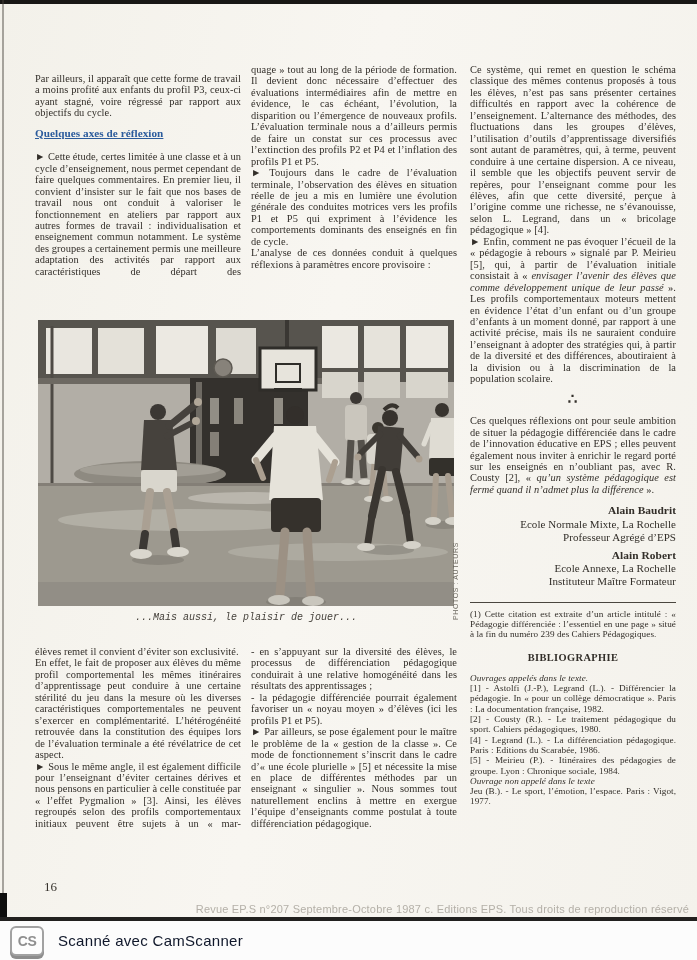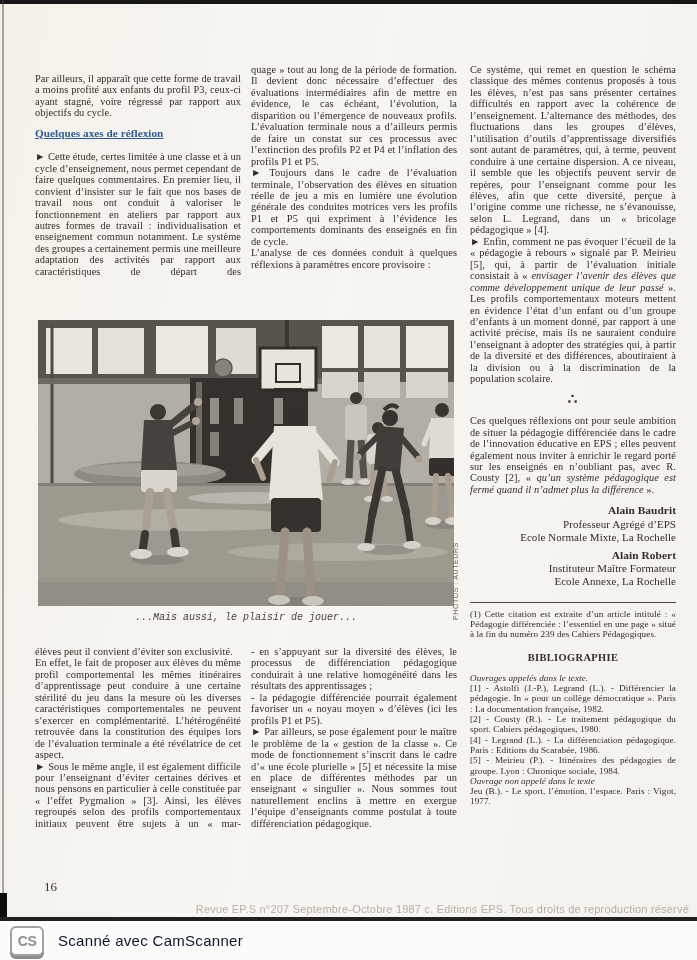--- a/index.html
+++ b/index.html
@@ -75,25 +75,25 @@
   </div>
 
   <div class="col col-right">
     <p>Ce système, qui remet en question le schéma classique des mêmes contenus proposés à tous les élèves, n’est pas sans présenter certaines difficultés en rapport avec la cohérence de l’enseignement. L’alternance des méthodes, des fluctuations dans les groupes d’élèves, l’utilisation d’outils d’apprentissage diversifiés sont autant de paramètres, qui, à terme, peuvent conduire à une certaine dispersion. A ce niveau, il semble que les objectifs peuvent servir de repères, pour l’enseignant comme pour les élèves, afin que cette diversité, perçue à l’origine comme une richesse, ne s’évanouisse, selon L. Legrand, dans un « bricolage pédagogique » [4].</p>
     <p><span>► Enfin, comment ne pas évoquer l’écueil de la « pédagogie à rebours » signalé par P. Meirieu [5], qui, à partir de l’évaluation initiale consistait à « </span><span style="font-style: italic;">envisager l’avenir des élèves que comme développement unique de leur passé</span><span> ». Les profils comportementaux moteurs mettent en évidence l’état d’un enfant ou d’un groupe d’enfants à un moment donné, par rapport à une activité précise, mais ils ne sauraient conduire l’enseignant à adopter des stratégies qui, à partir de la diversité et des différences, aboutiraient à la division ou à la discrimination de la population scolaire.</span></p>
     <p class="ornament">∴</p>
     <p><span>Ces quelques réflexions ont pour seule ambition de situer la pédagogie différenciée dans le cadre de l’innovation éducative en EPS ; elles peuvent également nous inviter à enrichir le regard porté sur les enseignés en n’oubliant pas, avec R. Cousty [2], « </span><span style="font-style: italic;">qu’un système pédagogique est fermé quand il n’admet plus la différence</span><span> ».</span></p>
 
     <div class="authors">
       <p class="author-name">Alain Baudrit</p>
+      <p>Ecole Normale Mixte, La Rochelle</p>
       <p>Professeur Agrégé d’EPS</p>
-      <p>Ecole Normale Mixte, La Rochelle</p>
       <p class="author-name">Alain Robert</p>
+      <p>Ecole Annexe, La Rochelle</p>
       <p>Instituteur Maître Formateur</p>
-      <p>Ecole Annexe, La Rochelle</p>
     </div>
 
     <hr class="footnote-rule">
     <p class="small">(1) Cette citation est extraite d’un article intitulé : « Pédagogie différenciée : l’essentiel en une page » situé à la fin du numéro 239 des Cahiers Pédagogiques.</p>
 
     <p class="biblio-heading">BIBLIOGRAPHIE</p>
     <p class="small italic">Ouvrages appelés dans le texte.</p>
     <p class="small">[1] - Astolfi (J.-P.), Legrand (L.). - Différencier la pédagogie. In « pour un collège démocratique ». Paris : La documentation française, 1982.</p>
     <p class="small">[2] - Cousty (R.). - Le traitement pédagogique du sport. Cahiers pédagogiques, 1980.</p>
     <p class="small">[4] - Legrand (L.). - La différenciation pédagogique. Paris : Editions du Scarabée, 1986.</p>
@@ -230,21 +230,21 @@
         <line x1="410" y1="156" x2="414" y2="196" stroke="#a89d8f" stroke-width="6" stroke-linecap="round"></line>
         <ellipse cx="395" cy="201" rx="8" ry="4" fill="#d5d2c9"></ellipse>
         <ellipse cx="415" cy="201" rx="8" ry="4" fill="#d5d2c9"></ellipse>
       </g>
     </svg>
   </div>
   <div class="photo-caption">...Mais aussi, le plaisir de jouer...</div>
   <div class="photo-credit">PHOTOS : AUTEURS</div>
 
   <div class="col col-left-bot">
-    <p>élèves peut il convient d’éviter son exclusivité.</p>
+    <p>élèves remet il convient d’éviter son exclusivité.</p>
     <p>En effet, le fait de proposer aux élèves du même profil comportemental les mêmes itinéraires d’apprentissage peut conduire à une certaine stérilité du jeu dans la mesure où les diverses caractéristiques comportementales ne peuvent s’exercer en complémentarité. L’hétérogénéité retrouvée dans la constitution des équipes lors de l’évaluation terminale a été révélatrice de cet aspect.</p>
     <p class="cont">► Sous le même angle, il est également difficile pour l’enseignant d’éviter certaines dérives et nous pensons en particulier à celle constituée par « l’effet Pygmalion » [3]. Ainsi, les élèves regroupés selon des profils comportementaux initiaux peuvent être sujets à un « mar-</p>
   </div>
 
   <div class="col col-mid-bot">
     <p>- en s’appuyant sur la diversité des élèves, le processus de différenciation pédagogique conduirait à une relative homogénéité dans les résultats des apprentissages ;</p>
     <p>- la pédagogie différenciée pourrait également favoriser un « noyau moyen » d’élèves (ici les profils P1 et P5).</p>
     <p>► Par ailleurs, se pose également pour le maître le problème de la « gestion de la classe ». Ce mode de fonctionnement s’inscrit dans le cadre d’« une école plurielle » [5] et nécessite la mise en place de différentes méthodes par un enseignant « singulier ». Nous sommes tout naturellement enclins à mettre en exergue l’équipe d’enseignants comme postulat à toute différenciation pédagogique.</p>
   </div>
 

